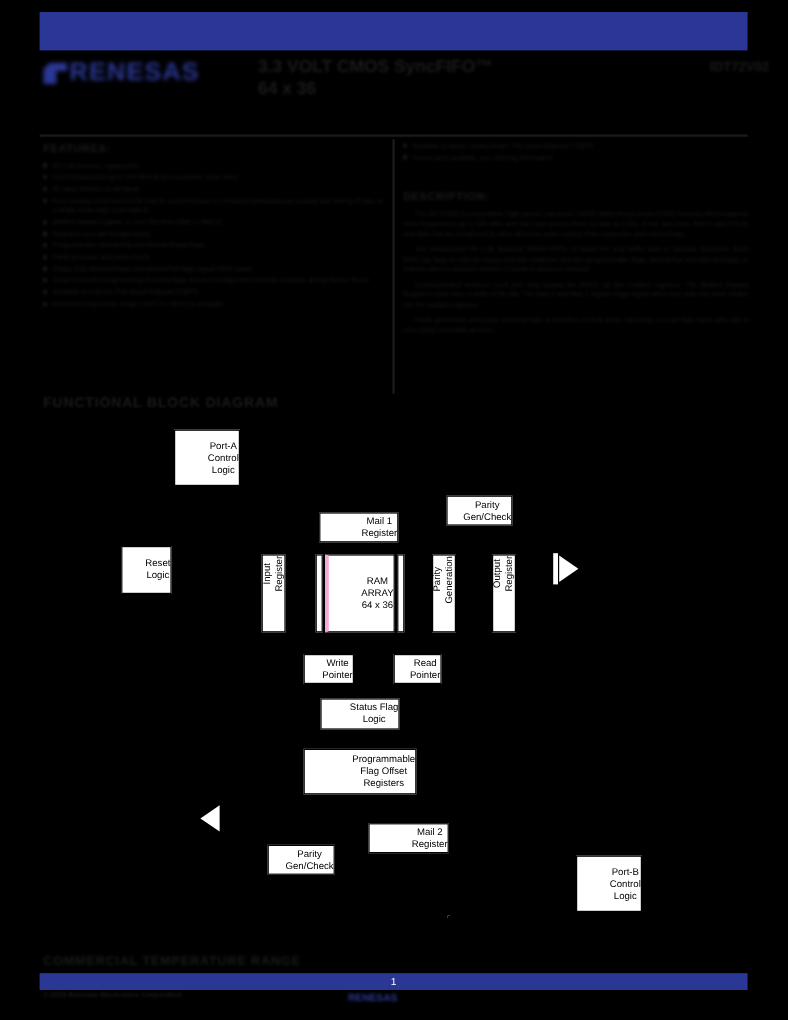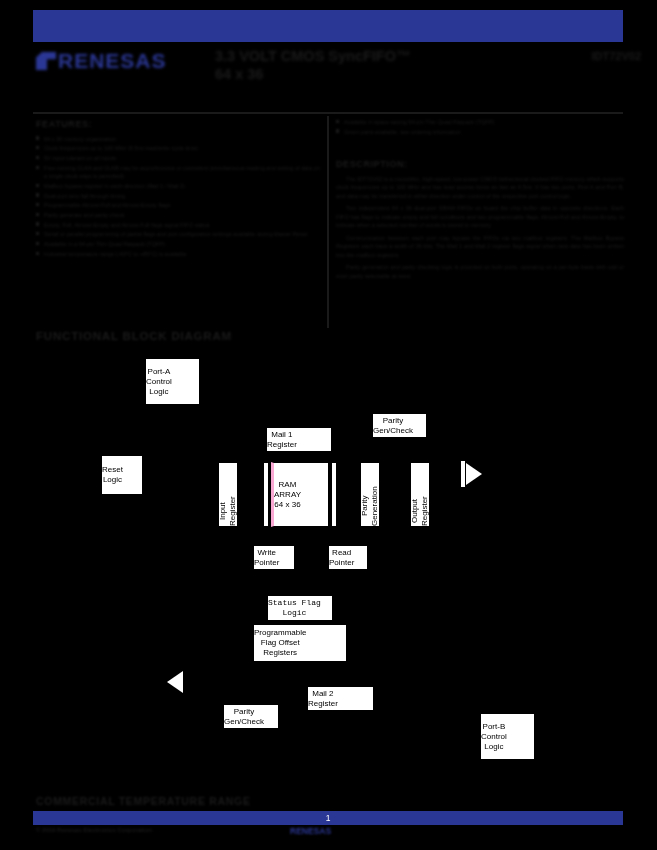--- a/index.html
+++ b/index.html
@@ -62,21 +62,21 @@
     position:absolute;left:36px;top:330px;
     font-size:11.5px;font-weight:bold;letter-spacing:.8px;color:#1a1a1a;
     filter:blur(1.1px);
   }
 
   .diagram{position:absolute;left:0;top:348px;width:657px;height:440px;}
 
   .box{
     position:absolute;background:#ffffff;border:1px solid #000;
     color:#000;font-size:8px;line-height:1.25;
-    display:flex;align-items:center;justify-content:flex-start;text-align:center;
+    display:flex;align-items:center;justify-content:flex-end;text-align:center;
     box-sizing:border-box;
   }
   .box.vert{
     writing-mode:vertical-rl;transform:rotate(180deg);
   }
   .ram{
     border-left:3px solid #f9a8d4;border-right:1px solid #000;
   }
   .railL,.railR{position:absolute;background:#fff;border:1px solid #000;box-sizing:border-box;}
 
@@ -211,21 +211,21 @@
     <div class="tri-right" style="left:466px;top:115px;"></div>
 
     <div class="box" style="left:253px;top:197px;width:42px;height:25px;">
       <span>Write<br>Pointer</span>
     </div>
 
     <div class="box" style="left:300px;top:197px;width:40px;height:25px;margin-left:28px;">
       <span>Read<br>Pointer</span>
     </div>
 
-    <div class="box" style="left:267px;top:247px;width:66px;height:26px;font-family:Liberation Mono, monospace;">
+    <div class="box" style="left:267px;top:234px;width:66px;height:26px;">
       <span>Status Flag<br>Logic</span>
     </div>
 
     <div class="box" style="left:253px;top:276px;width:94px;height:38px;">
       <span>Programmable<br>Flag Offset<br>Registers</span>
     </div>
 
     <div class="tri-left" style="left:167px;top:323px;"></div>
 
     <div class="box" style="left:307px;top:338px;width:67px;height:25px;">

